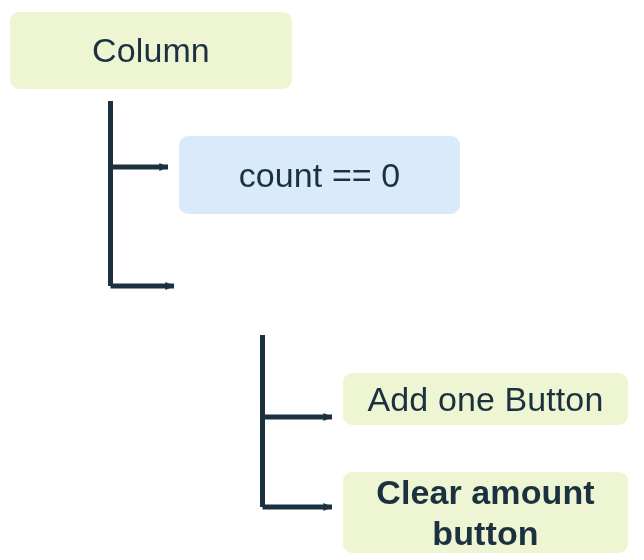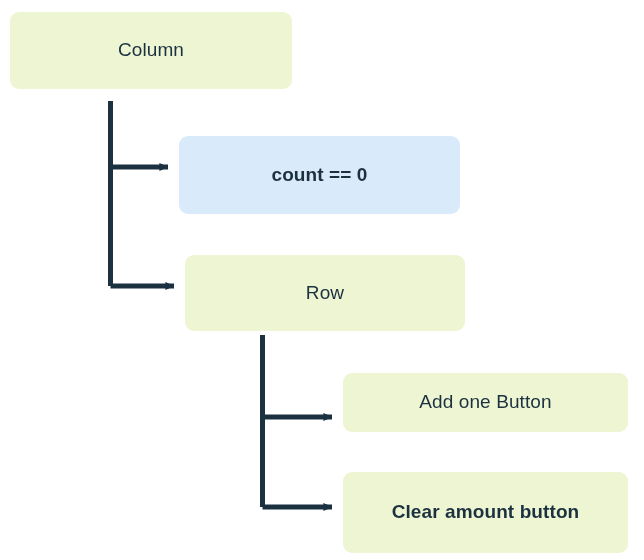--- a/index.html
+++ b/index.html
@@ -29,32 +29,32 @@
   }
   .node {
     position: absolute;
     box-sizing: border-box;
     border-radius: 9px;
     display: flex;
     align-items: center;
     justify-content: center;
     text-align: center;
     color: #1c3140;
-    font-size: 19px;
+    font-size: 34px;
     line-height: 1.18;
     padding: 4px 10px;
     letter-spacing: 0.1px;
   }
   .node-green { background: #eef5d3; }
-  .node-blue  { background: #d9eafa; font-weight: bold; }
+  .node-blue  { background: #d9eafa; }
 
   #node-column       { left: 10px;  top: 12px;  width: 282px; height: 77px; }
   #node-condition    { left: 179px; top: 136px; width: 281px; height: 78px; }
   #node-row          { left: 185px; top: 255px; width: 280px; height: 76px; }
-  #node-add-button   { left: 343px; top: 373px; width: 285px; height: 59px; }
+  #node-add-button   { left: 343px; top: 373px; width: 285px; height: 52px; }
   #node-clear-button { left: 343px; top: 472px; width: 285px; height: 81px; font-weight: bold; }
 </style>
 </head>
 <body>
 
 <div id="diagram">
 
   <svg class="connectors" viewBox="0 0 644 560">
     <defs>
       <marker id="arrowhead" markerWidth="9" markerHeight="8" refX="8.6" refY="4" orient="auto" markerUnits="userSpaceOnUse">
@@ -72,19 +72,18 @@
 
     <path d="M262.5,417 L332,417" stroke="#1c3140" stroke-width="5" fill="none" marker-end="url(#arrowhead)"></path>
 
     <path d="M262.5,507 L332,507" stroke="#1c3140" stroke-width="5" fill="none" marker-end="url(#arrowhead)"></path>
   </svg>
 
   <div class="node node-green" id="node-column">Column</div>
 
   <div class="node node-blue" id="node-condition">count == 0</div>
 
-  <div class="node node-green" id="node-row">Row</div>
 
   <div class="node node-green" id="node-add-button">Add one Button</div>
 
   <div class="node node-green" id="node-clear-button">Clear amount button</div>
 
 </div>
 
 </body></html>

